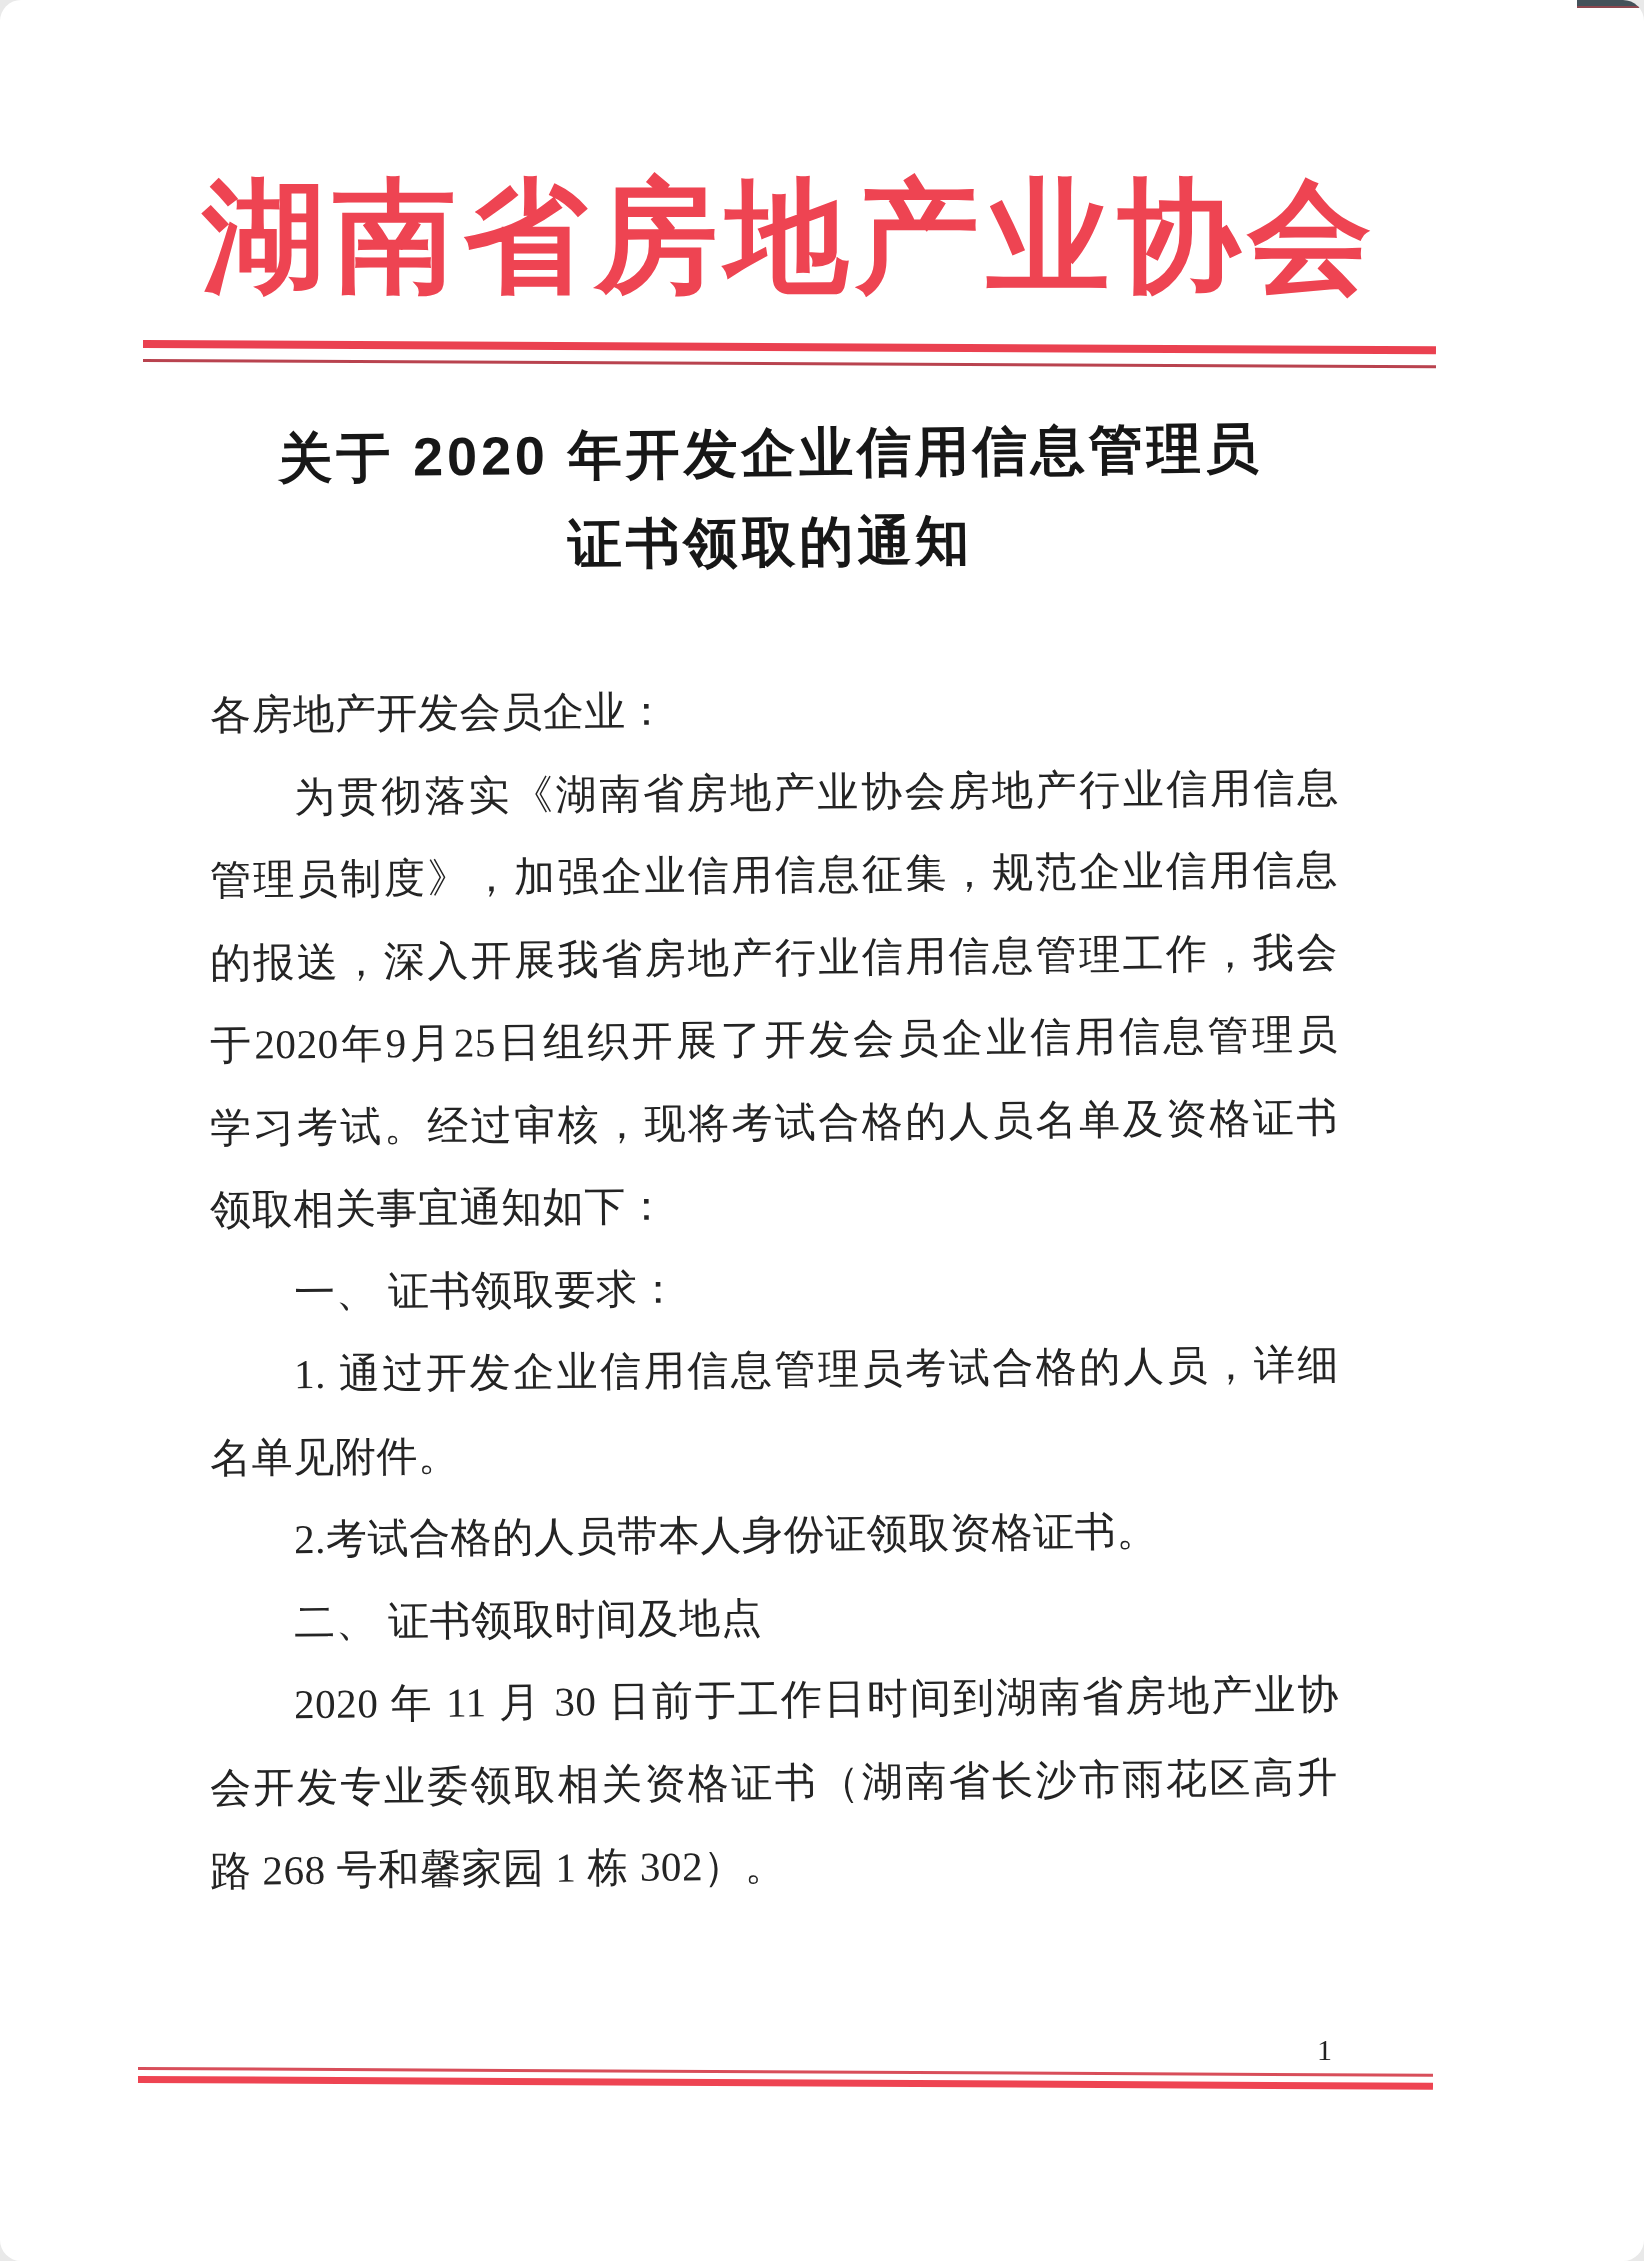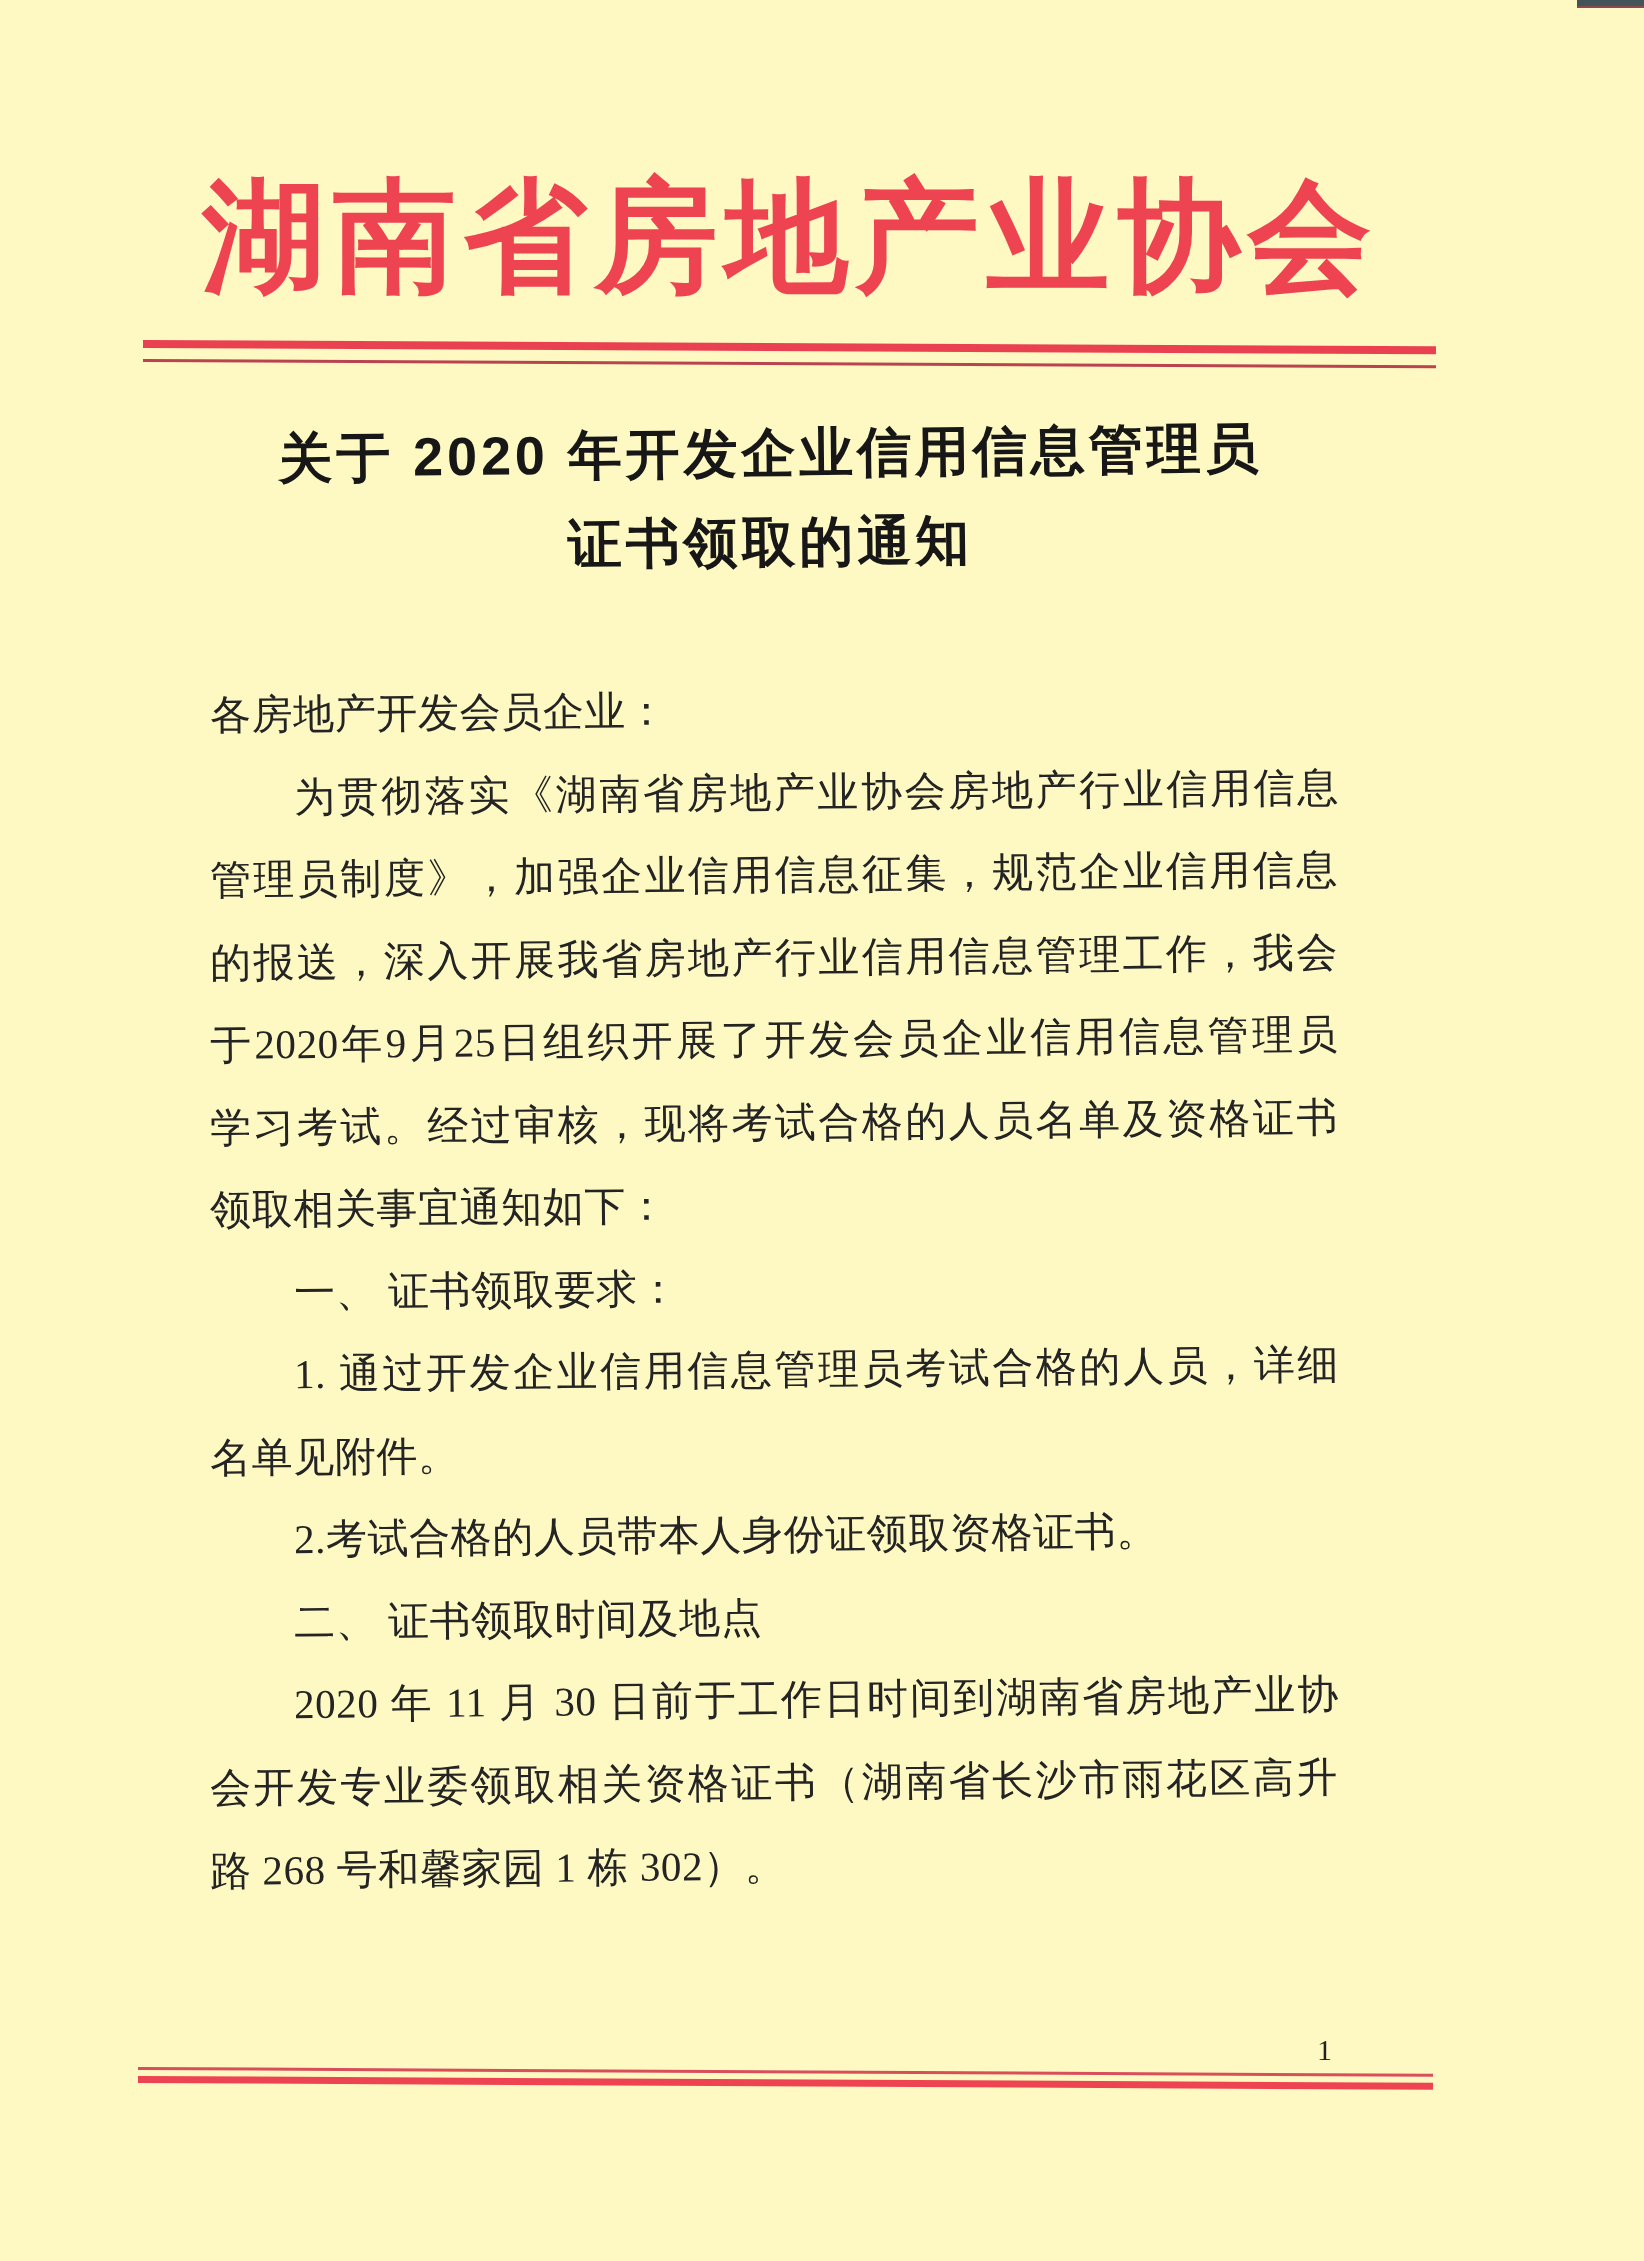--- a/index.html
+++ b/index.html
@@ -1,22 +1,23 @@
 <!DOCTYPE html>
 <html style="font-size:10.3px"><head>
 <meta charset="utf-8">
 <style>
   html, body { margin: 0; padding: 0; background: #e9e9e9; }
   .page {
     position: relative;
     width: 1644px;
     height: 2261px;
-    background: #fef9c3;
+    background: #ffffff;
     overflow: hidden;
     font-family: "Liberation Serif", "DejaVu Serif", serif;
+    border-radius: 21px;
   }
   
   .corner-artifact {
     position: absolute;
     top: 0; right: 0;
     width: 67px; height: 5.8px;
     background: #44525a;
     border-bottom: 2.6px solid #8c4850;
   }
   

